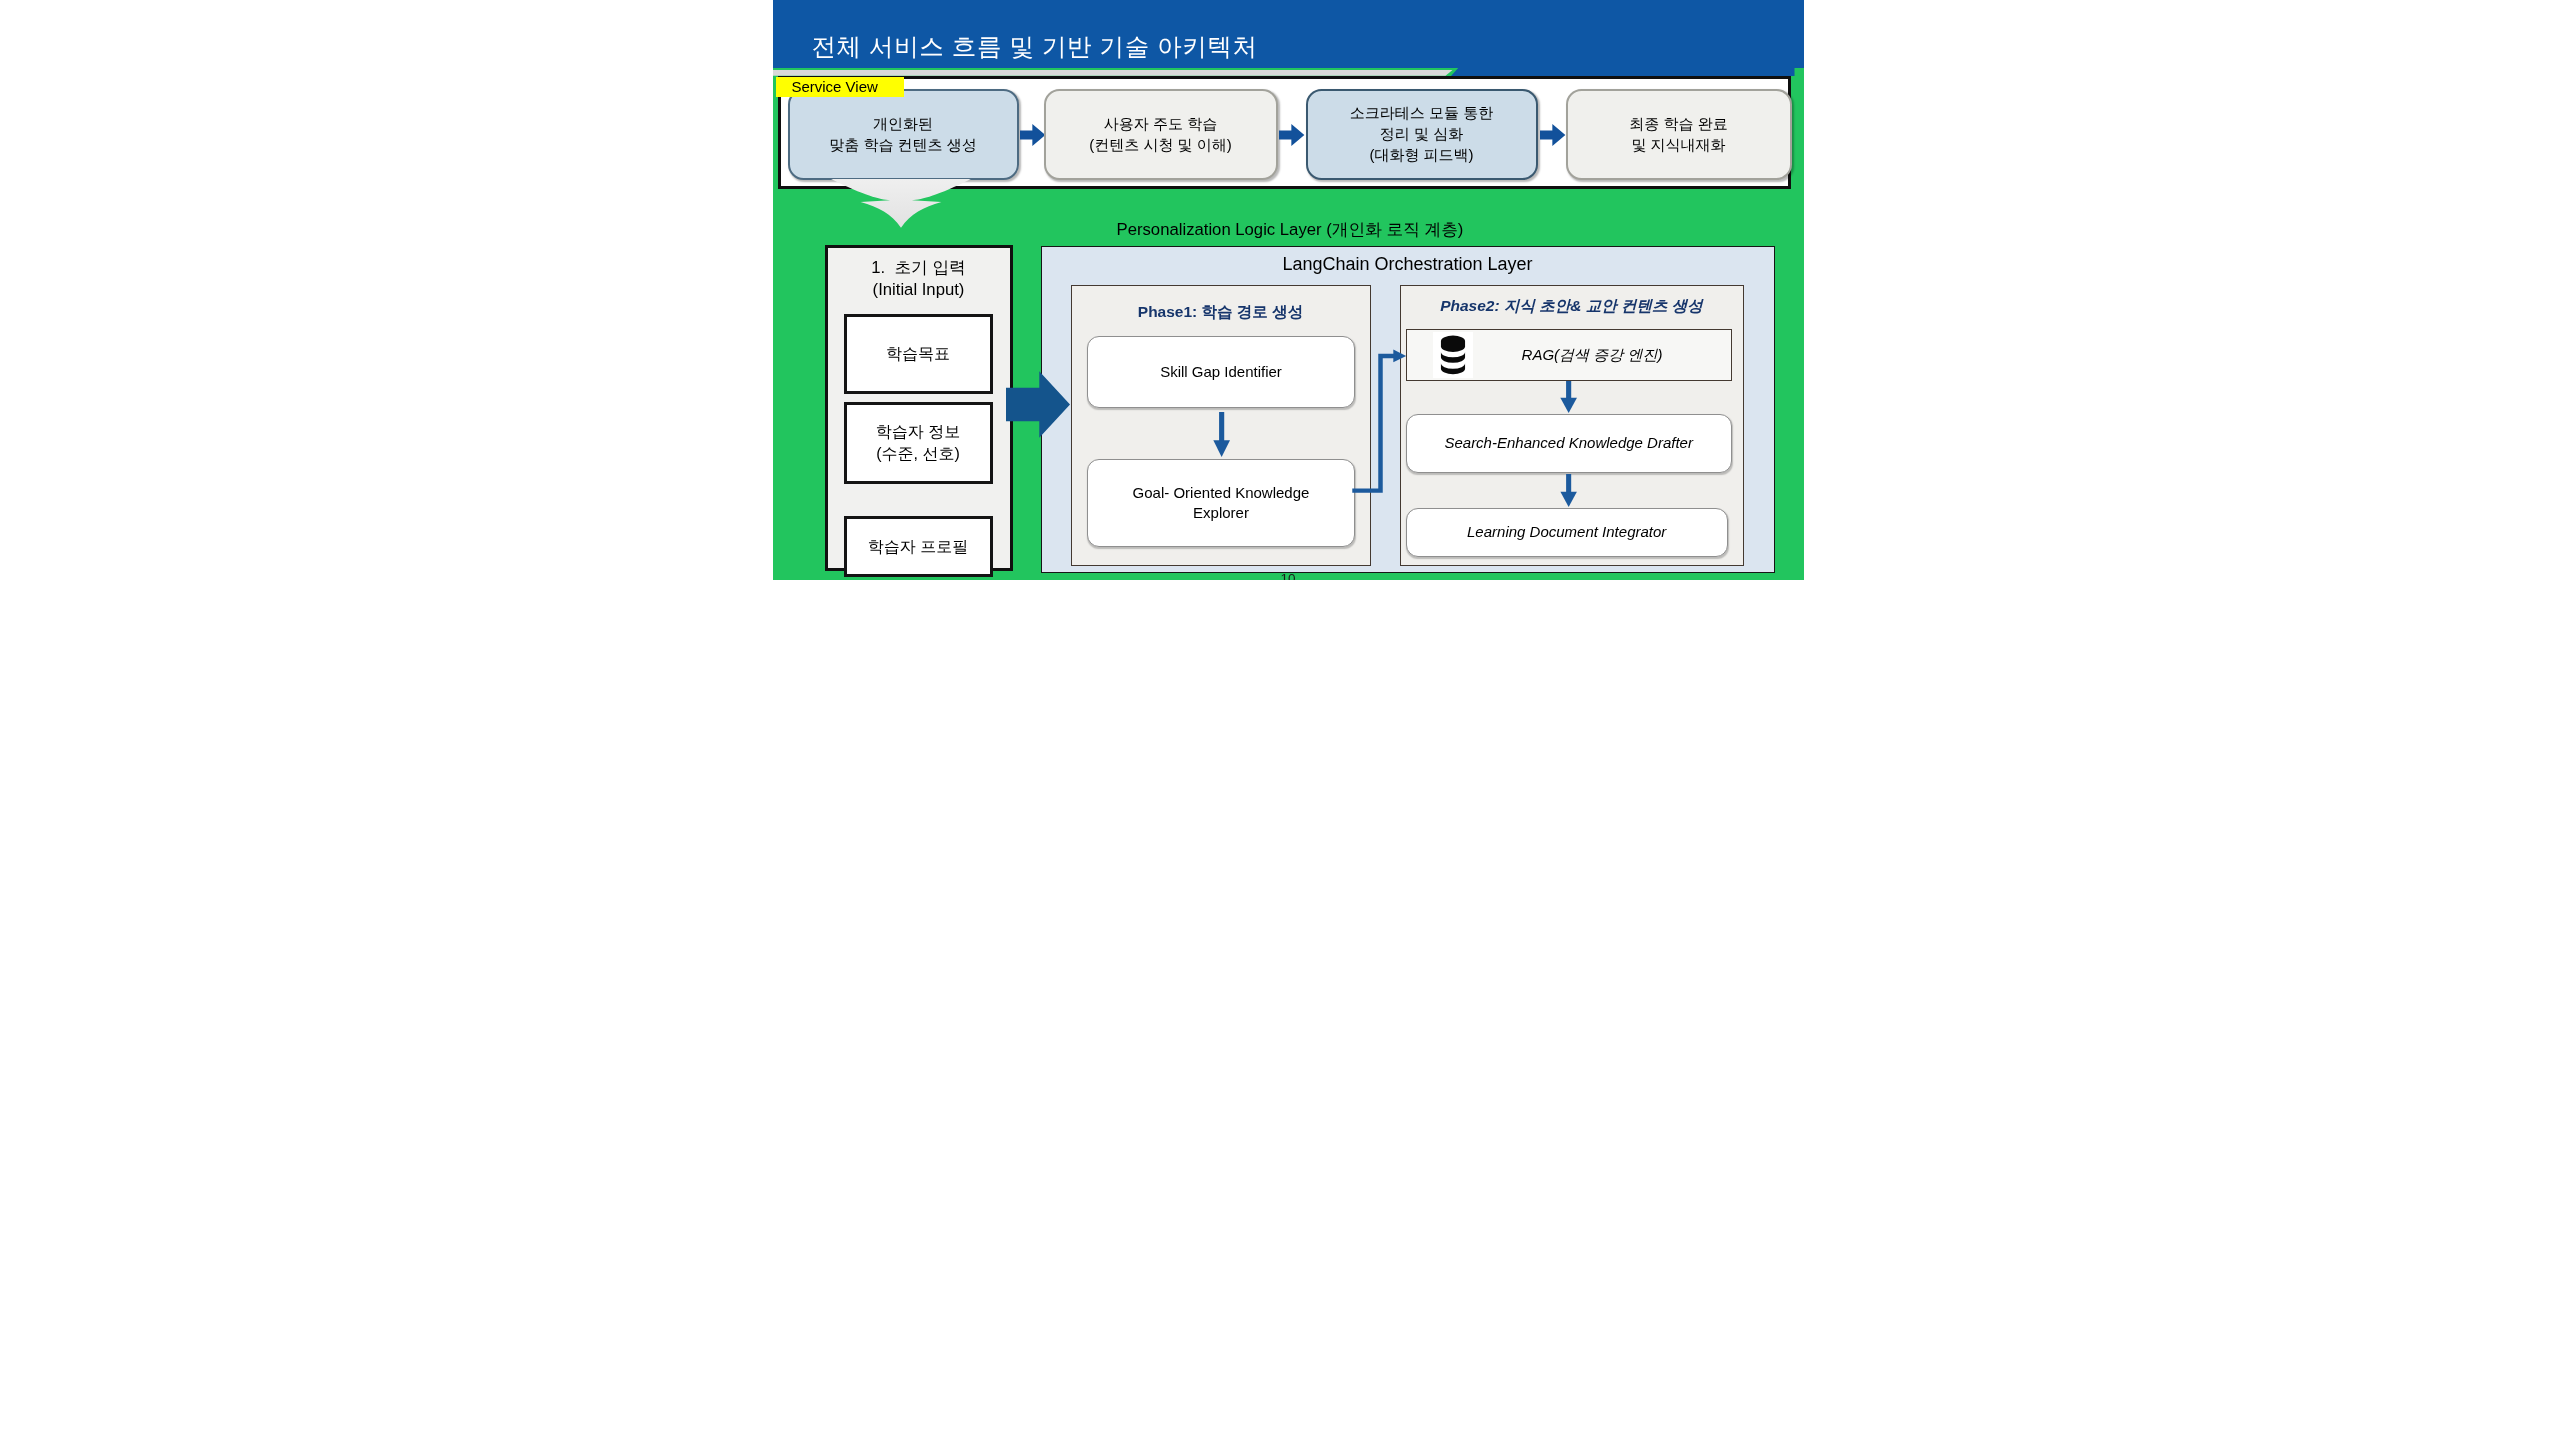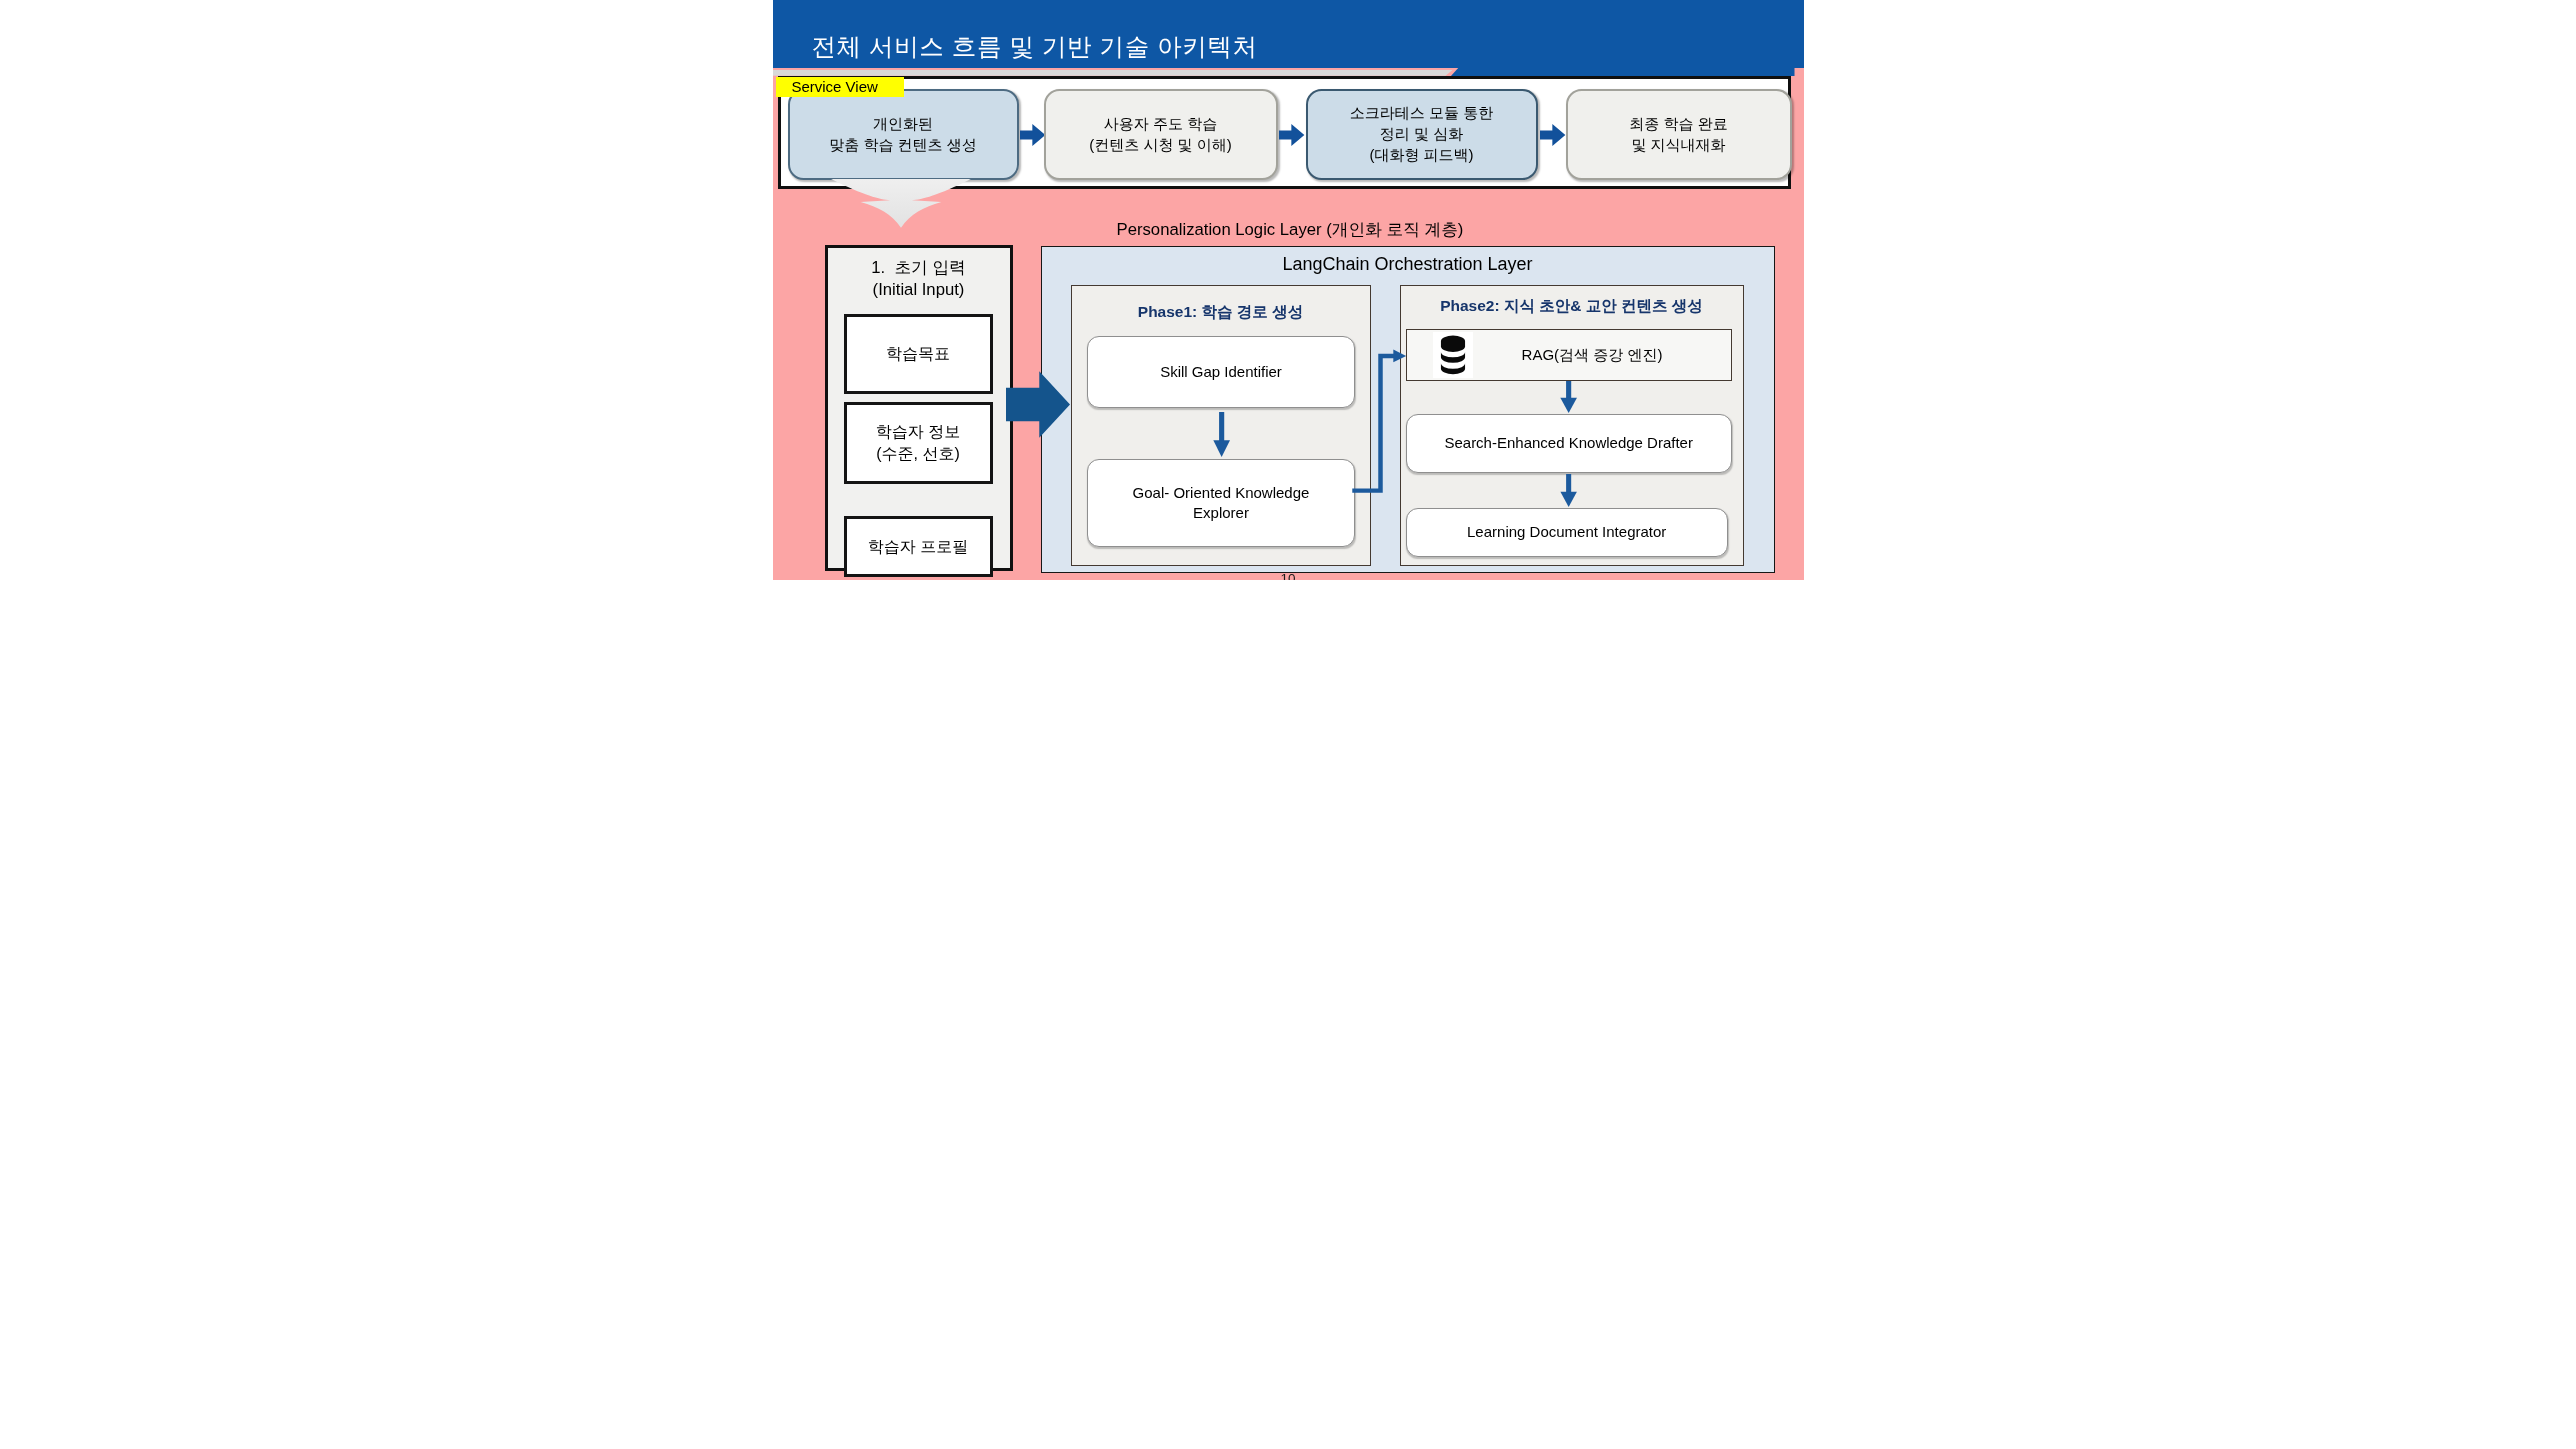--- a/index.html
+++ b/index.html
@@ -1,17 +1,17 @@
 <!DOCTYPE html>
 <html style="font-size:10.3px"><head>
 <meta charset="utf-8">
 <style>
   html,body{margin:0;padding:0;background:#ffffff;}
   body{font-family:"Liberation Sans", sans-serif; color:#000;}
-  #stage{position:relative;width:1031px;height:580px;margin:0 auto;background:#fca5a5;overflow:hidden;}
+  #stage{position:relative;width:1031px;height:580px;margin:0 auto;background:#22c55e;overflow:hidden;}
 
   
   .banner{position:absolute;left:0;top:0;width:1031px;height:68px;background:#0e57a5;}
   .banner .title{position:absolute;left:39px;top:30px;font-size:24.5px;letter-spacing:0.6px;color:#ffffff;white-space:nowrap;}
   .accent-gray{position:absolute;left:0;top:70px;width:680px;height:5.8px;background:#d9d9d9;
     clip-path:polygon(0 0,100% 0,calc(100% - 7px) 100%,0 100%);}
   .accent-blue{position:absolute;left:678px;top:68px;width:344px;height:8.4px;background:#0e57a5;
     clip-path:polygon(7.7px 0,100% 0,100% 100%,0 100%);}
 
   
@@ -45,21 +45,21 @@
   .ib3{top:244px;height:61px;margin-top:24px;}
 
   .big-arrow{position:absolute;left:233px;top:371px;width:64px;height:67px;z-index:4;}
 
   
   .lc-panel{position:absolute;left:268px;top:246px;width:734px;height:327px;background:#dbe5f0;
     border:1.9px solid #161616;box-sizing:border-box;}
   .lc-title{position:absolute;left:268px;top:254px;width:734px;text-align:center;font-size:18px;color:#000;}
   .phase{position:absolute;top:285px;height:281px;background:#f0efec;border:1.3px solid #443931;box-sizing:border-box;}
   .phase1{left:298px;width:300px;}
-  .phase2{left:627px;width:344px;}
+  .phase2{left:627px;width:344px;font-style:italic;}
   .phase-title{position:absolute;left:0;right:0;text-align:center;font-size:15.5px;font-weight:600;color:#16356b;}
   .p1t{top:15.5px;} .p2t{top:10.3px;}
   .module{position:absolute;background:#ffffff;border:1.3px solid #8f8f8f;border-radius:12px;box-sizing:border-box;
     display:flex;align-items:center;justify-content:center;text-align:center;font-size:15px;line-height:1.35;
     box-shadow:0.6px 1.3px 1.3px rgba(0,0,0,.22);}
   .skill{left:15.5px;top:50px;width:268px;height:72px;}
   .goal{left:15.5px;top:173px;width:268px;height:88px;}
   .ragbox{position:absolute;left:5.2px;top:43px;width:326px;height:52px;background:#f7f7f5;border:1.3px solid #443931;
     box-sizing:border-box;display:flex;align-items:center;justify-content:flex-end;}
   .rag-icon-patch{width:40px;height:46px;background:#ffffff;margin-left:26px;display:flex;align-items:center;justify-content:center;flex:0 0 auto;}

